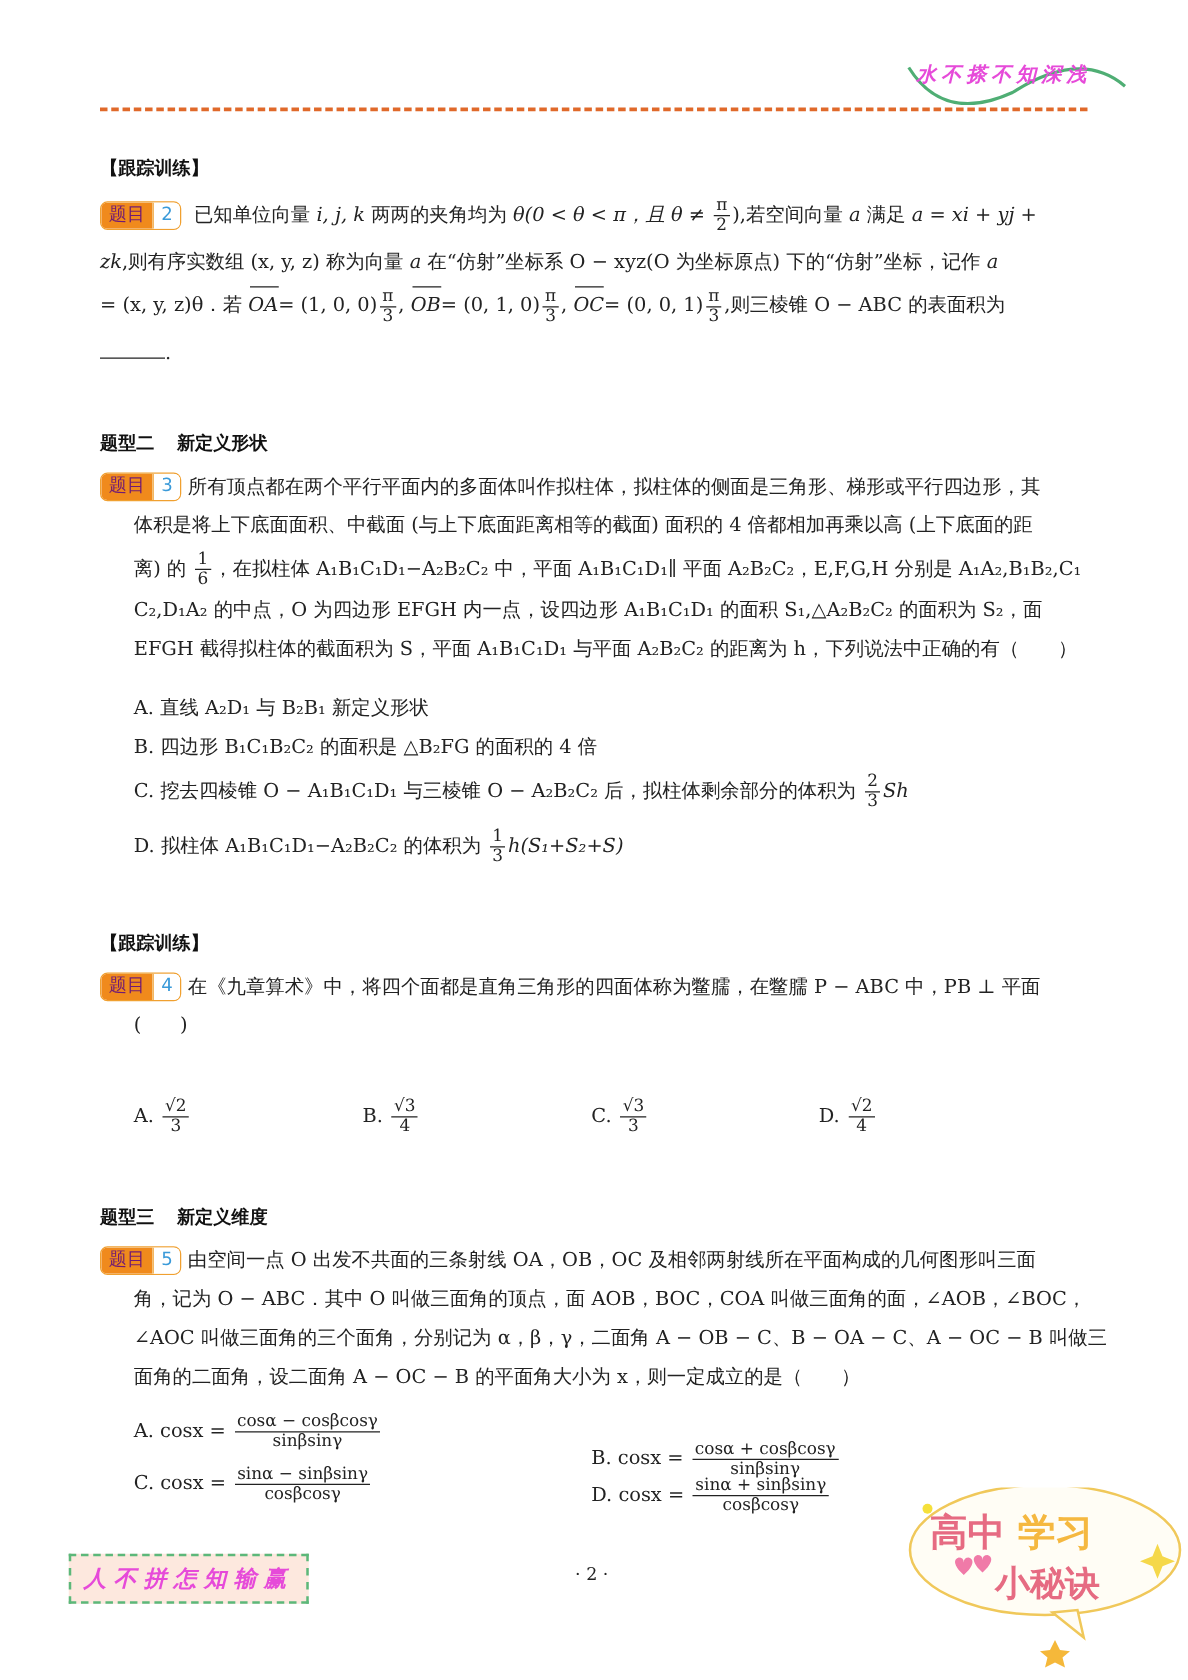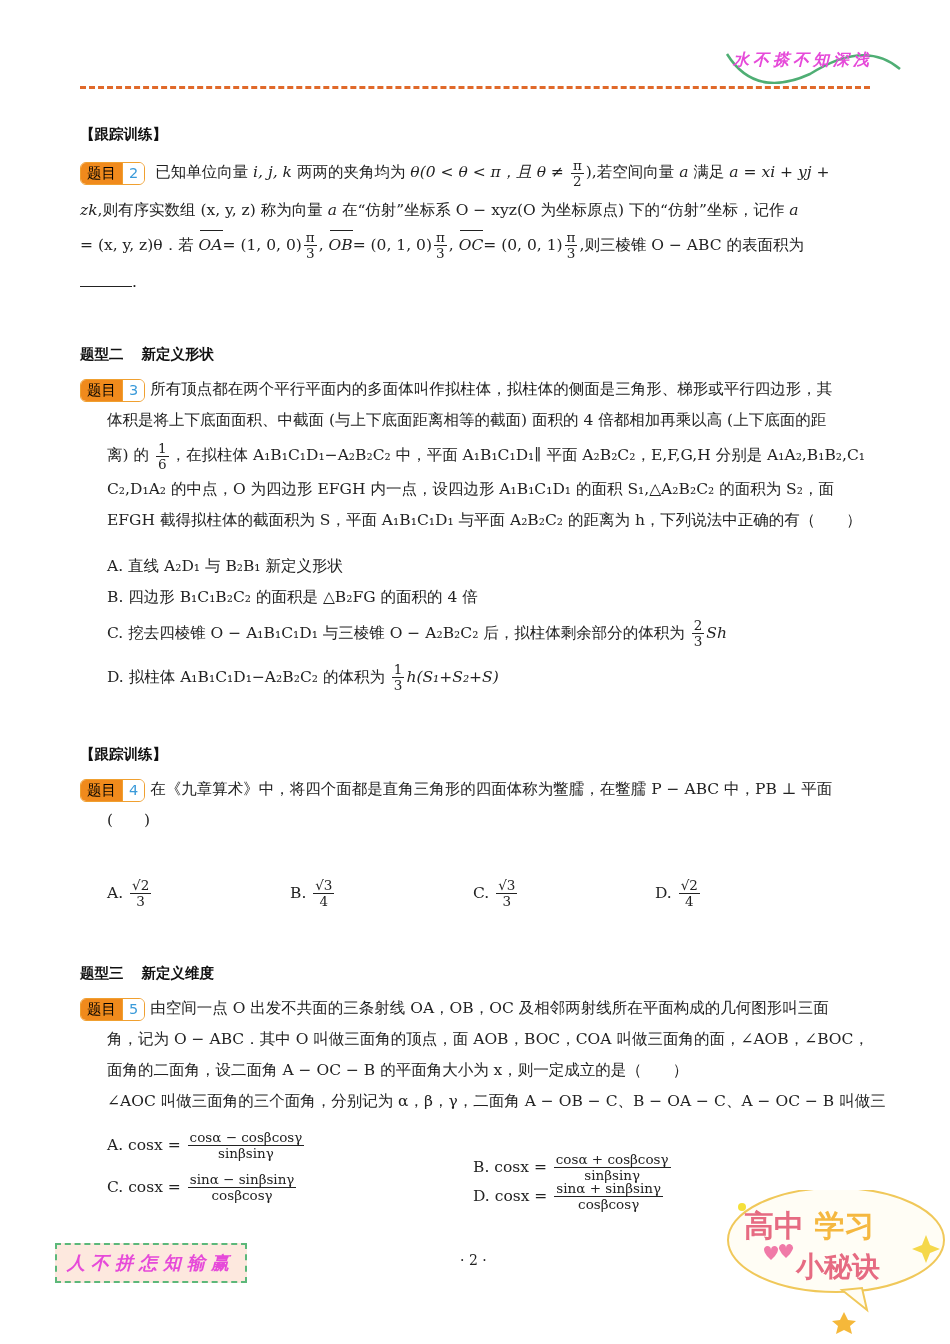--- a/index.html
+++ b/index.html
@@ -9,21 +9,21 @@
   .dash-rule{left:80px;top:86px;width:790px;height:0;border-top:3px dashed #e0692a;}
   .motto-top{left:715px;top:44px;width:200px;height:40px;}
   .motto-top svg{position:absolute;left:0;top:0;}
   .motto-top span{position:absolute;left:18px;top:6px;color:#e64ad9;font-family:"DejaVu Serif",serif;
        font-size:16px;font-weight:bold;letter-spacing:4px;font-style:italic;}
   .bracket-title{font-family:"DejaVu Sans","Liberation Sans",sans-serif;font-weight:bold;font-size:14.5px;color:#111;}
   .section-title{font-family:"DejaVu Sans","Liberation Sans",sans-serif;font-weight:bold;font-size:14.5px;color:#111;}
   .section-title .gap{display:inline-block;width:18px;}
   .badge{display:inline-flex;align-items:stretch;height:21px;border:1px solid #f0a030;border-radius:6px;overflow:hidden;
          vertical-align:middle;margin-right:5px;font-family:"DejaVu Sans",sans-serif;font-size:14.5px;}
-  .badge .b-label{background:#f08a1c;color:#000000;padding:4px 6px;display:flex;align-items:center;}
+  .badge .b-label{background:#f08a1c;color:#701a75;padding:4px 6px;display:flex;align-items:center;}
   .badge .b-num{background:#fff;color:#3a9ad9;padding:0 6px;display:flex;align-items:center;border-left:1px solid #f0a030;}
   .para{left:80px;width:790px;line-height:31px;}
   .para .indent{padding-left:27px;}
   .line{white-space:nowrap;}
   .opt{left:107px;white-space:nowrap;}
   i.m{font-style:italic;font-family:"DejaVu Serif",serif;}
   .frac{display:inline-block;vertical-align:middle;text-align:center;font-size:13.5px;line-height:15px;margin:0 2px;}
   .frac>span{display:block;padding:0 2px;}
   .frac>span.num{border-bottom:1px solid #222;}
   .blank{display:inline-block;width:52px;border-bottom:1px solid #222;height:14px;}
@@ -144,22 +144,22 @@
 </div>
 
 <div class="abs para" style="top:993px;">
   <div class="line">
     <span class="badge">
       <span class="b-label">题目</span>
       <span class="b-num">5</span>
     </span><span>由空间一点 O 出发不共面的三条射线 OA，OB，OC 及相邻两射线所在平面构成的几何图形叫三面</span>
   </div>
   <div class="line indent">角，记为 O − ABC．其中 O 叫做三面角的顶点，面 AOB，BOC，COA 叫做三面角的面，∠AOB，∠BOC，</div>
+  <div class="line indent">∠AOC 叫做三面角的三个面角，分别记为 α，β，γ，二面角 A − OB − C、B − OA − C、A − OC − B 叫做三</div>
   <div class="line indent">面角的二面角，设二面角 A − OC − B 的平面角大小为 x，则一定成立的是（　　）</div>
-  <div class="line indent">∠AOC 叫做三面角的三个面角，分别记为 α，β，γ，二面角 A − OB − C、B − OA − C、A − OC − B 叫做三</div>
 </div>
 
 <div class="abs opt" style="top:1130px;left:107px;">
   <span>A. cosx =</span>
   <span class="frac"><span class="num">cosα − cosβcosγ</span><span>sinβsinγ</span></span>
 </div>
 <div class="abs opt" style="top:1130px;left:473px;margin-top:22px;">
   <span>B. cosx =</span>
   <span class="frac"><span class="num">cosα + cosβcosγ</span><span>sinβsinγ</span></span>
 </div>

